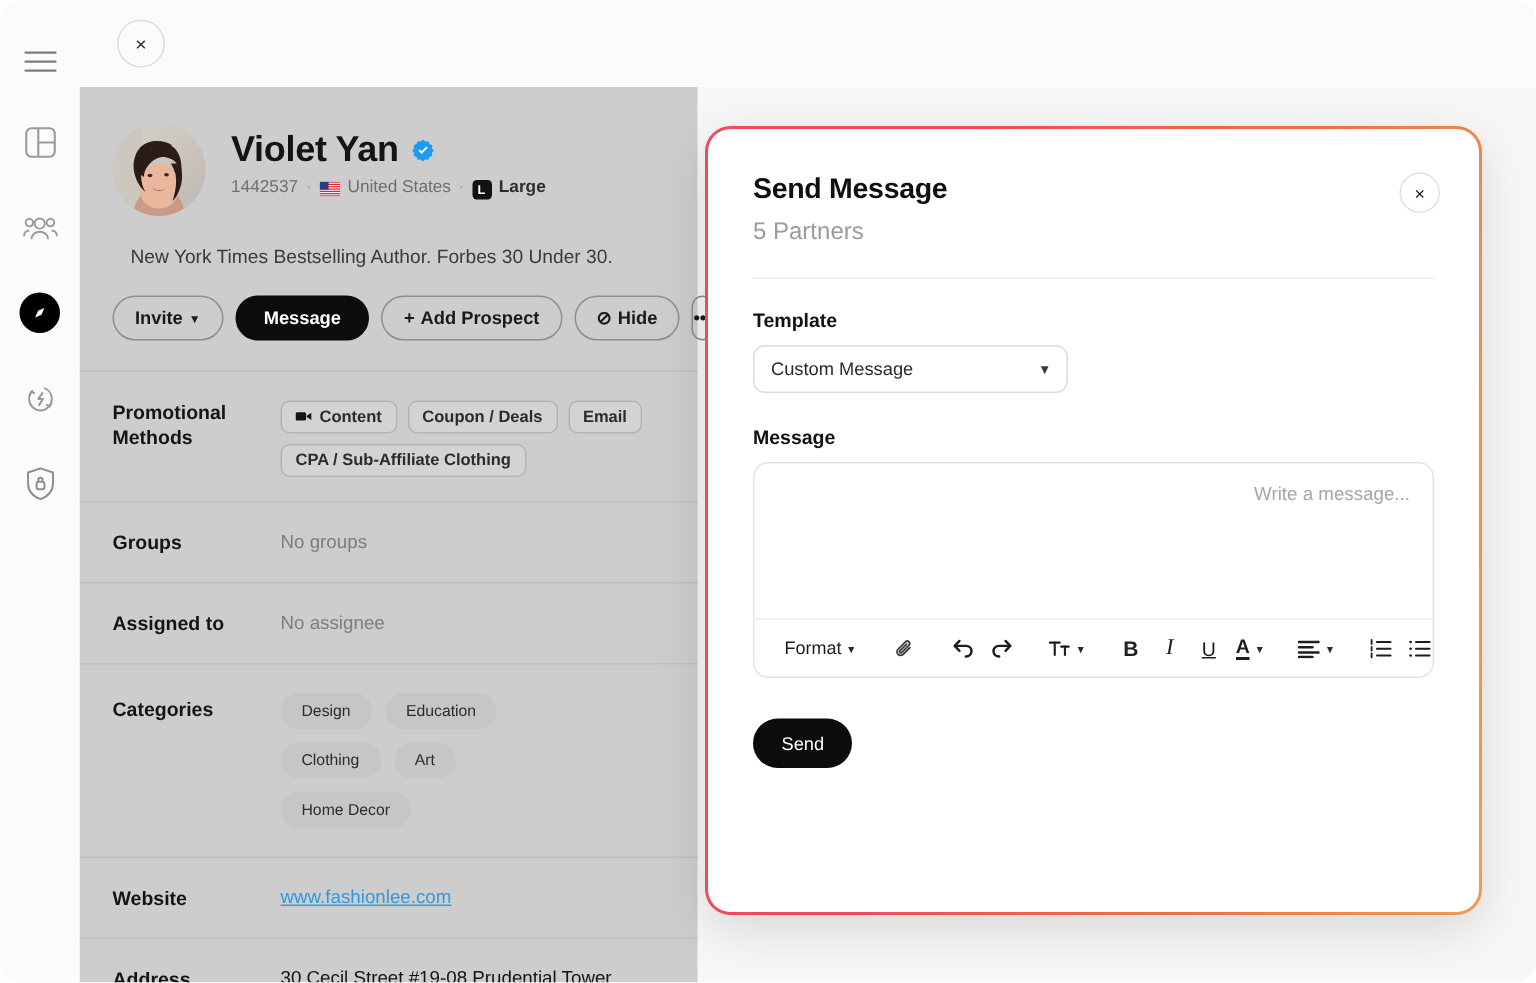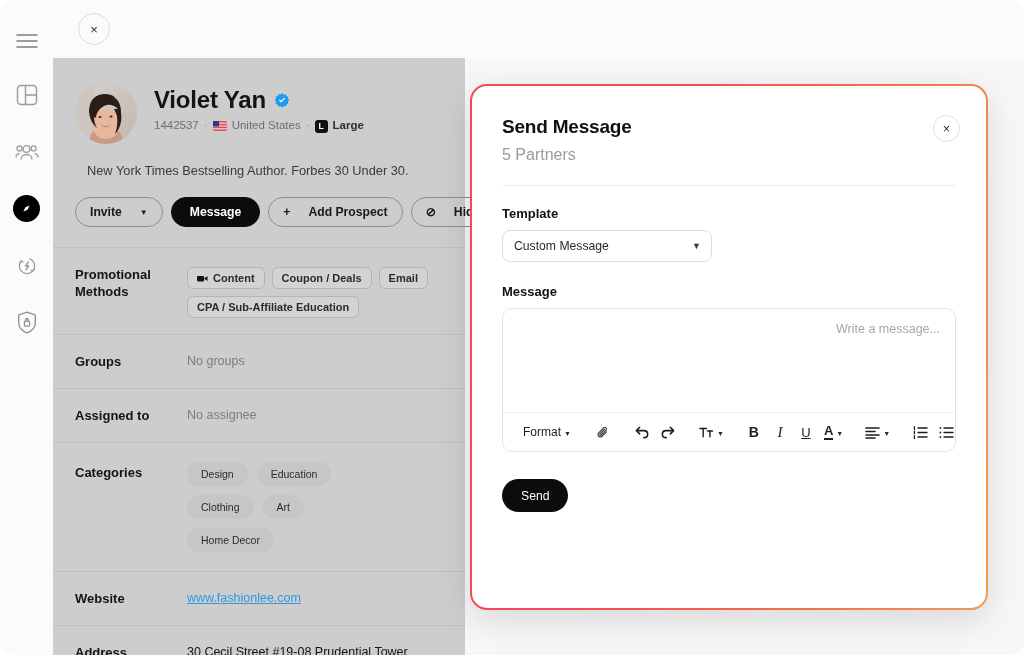--- a/index.html
+++ b/index.html
@@ -96,21 +96,21 @@
   }
   .meta-strong { color: #2f2f2f; font-weight: 600; }
   .bio {
     margin: 18px 0 0 12px; font-size: 12.8px; color: #3a3a3a; line-height: 1.4;
   }
   .actions { display: flex; align-items: center; gap: 8px; margin-top: 17px; }
   .btn {
     border-radius: 999px; border: 1px solid #8e8e8e; background: transparent;
     font-size: 12.2px; font-weight: 600; color: #1a1a1a;
     padding: 0 14px; height: 30px;
-    display: inline-flex; align-items: center; gap: 18px;
+    display: inline-flex; align-items: center; gap: 4px;
     font-family: "Liberation Sans", sans-serif; white-space: nowrap;
   }
   .btn.dark { background: #0c0c0c; color: #fff; border-color: #0c0c0c; padding: 0 18px; }
   .btn.icon-only { width: 30px; padding: 0; justify-content: center; }
   .caret { font-size: 8px; position: relative; top: 1px; }
 
   
   .rows { margin-top: 20px; }
   .row {
     display: flex; align-items: flex-start;
@@ -396,21 +396,21 @@
                 </span>
                 <span>Content</span>
               </span>
               <span class="chip">
                 <span>Coupon / Deals</span>
               </span>
               <span class="chip">
                 <span>Email</span>
               </span>
               <span class="chip">
-                <span>CPA / Sub-Affiliate Education</span>
+                <span>CPA / Sub-Affiliate Clothing</span>
               </span>
             </div>
           </div>
         </div>
 
         <div class="row">
           <div class="row-label">Groups</div>
           <div class="row-value muted">No groups</div>
         </div>
 

